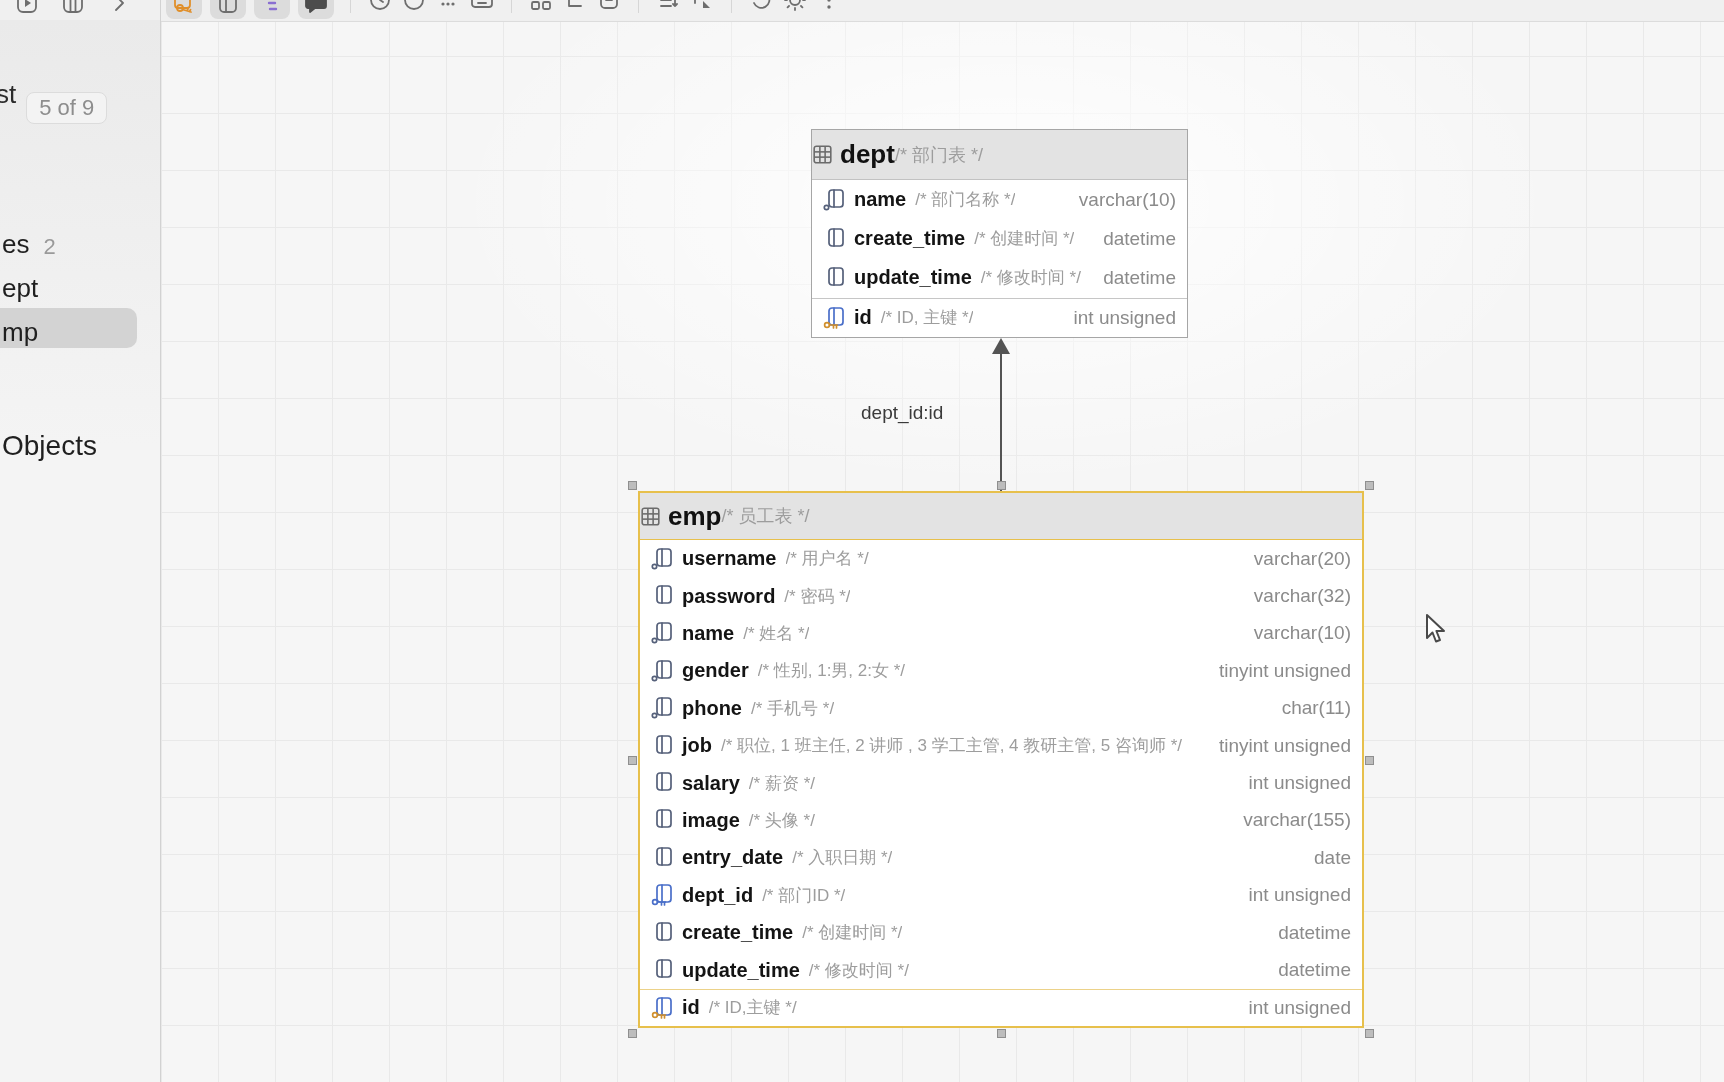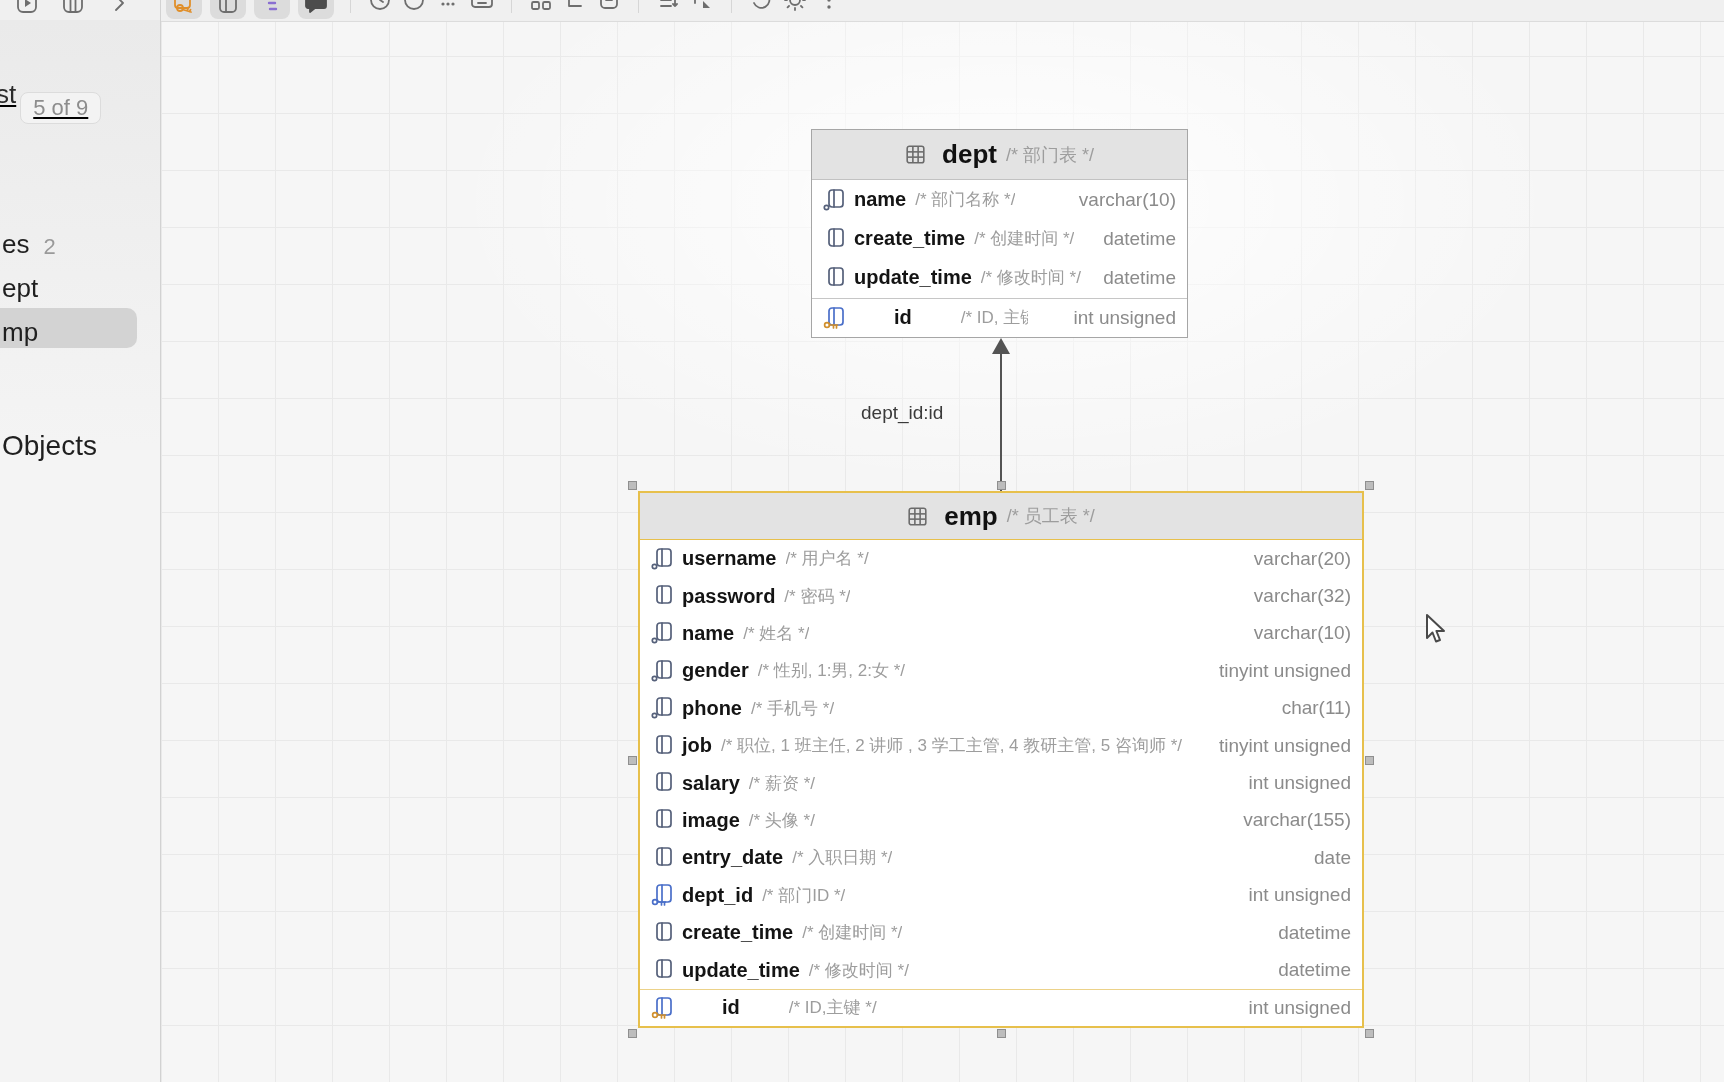--- a/index.html
+++ b/index.html
@@ -11,21 +11,21 @@
   .tb-left{position:absolute;left:14px;top:-10px;display:flex;gap:20px;align-items:flex-start;}
   .tb-main{position:absolute;left:166px;top:-13px;display:flex;gap:8px;align-items:flex-start;}
   .tbicon{width:26px;height:26px;display:flex;align-items:center;justify-content:center;color:#6e6e6e;}
   .tbtoggle{width:36px;height:32px;border-radius:8px;background:#dcdcdc;display:flex;align-items:center;justify-content:center;}
   .tbsep{width:1px;height:26px;background:#d6d6d6;margin:0 8px;}
 
   
   .sidebar{position:absolute;left:0;top:20px;width:160px;height:1062px;
     background:linear-gradient(180deg,#eaeaea,#f4f4f4 40%);}
   .side-divider{position:absolute;left:160px;top:0;width:1px;height:1082px;background:#d2d2d2;}
-  .counter-row{position:absolute;left:0;top:44px;display:flex;align-items:center;gap:4px;text-decoration:underline;}
+  .counter-row{position:absolute;left:0;top:44px;display:flex;align-items:center;gap:10px;}
   .counter-prefix{font-size:26px;color:#2b2b2b;margin-left:-4px;}
   .counter-badge{font-size:22px;color:#8d8d8d;background:#f3f3f3;border:1px solid #dcdcdc;
     border-radius:8px;padding:2px 12px;margin-top:28px;}
   .side-items{position:absolute;left:0;top:200px;width:160px;}
   .side-item{position:relative;height:40px;display:flex;align-items:flex-end;font-size:26px;color:#1f1f1f;padding-left:2px;margin-bottom:4px;}
   .side-item .badge{font-size:22px;color:#9a9a9a;margin-left:14px;}
   .side-item.selected{background:#d3d3d3;border-radius:0 10px 10px 0;width:135px;height:40px;}
   .side-item.spacer{height:66px;background:none;}
   .side-item.section{font-size:28px;}
 
@@ -34,27 +34,27 @@
     border-top:1px solid #dcdcdc;
     background:
       radial-gradient(ellipse 780px 400px at 54% 17%, rgba(255,255,255,.96), rgba(255,255,255,0) 72%),
       repeating-linear-gradient(0deg,#e9e9e9 0 1px,transparent 1px 57px),
       repeating-linear-gradient(90deg,#e9e9e9 0 1px,transparent 1px 57px),
       #f6f6f6;}
 
   
   .db-table{position:absolute;background:#ffffff;box-sizing:border-box;border:1.5px solid #a6a6a6;}
   .db-table.selected{border:2px solid #e7c04c;}
-  .thead{display:flex;align-items:center;justify-content:center;gap:9px;background:#e3e3e3;
+  .thead{display:flex;align-items:center;gap:0;background:#e3e3e3;
     border-bottom:1px solid #c2c2c2;box-sizing:border-box;height:var(--headh);}
   .db-table.selected .thead{border-bottom:1px solid #e7c04c;}
   .tname{font-size:26px;font-weight:700;color:#111;}
   .tcomment{font-size:18px;color:#9d9d9d;}
   .row{display:flex;align-items:center;height:var(--rowh);padding:17px 11px;box-sizing:border-box;white-space:nowrap;}
-  .row.pk{border-top:1px solid #c6c6c6;gap:40px;}
+  .row.pk{border-top:1px solid #c6c6c6;}
   .db-table.selected .row.pk{border-top:1px solid #ecd289;}
   .cicon{width:24px;height:24px;margin-right:7px;flex:0 0 auto;display:flex;align-items:center;}
   .cname{font-size:20px;font-weight:700;color:#141414;margin-right:9px;}
   .ccomment{font-size:17px;color:#9d9d9d;overflow:hidden;}
   .ctype{font-size:19px;color:#8b8b8b;margin-left:auto;padding-left:6px;}
 
   
   .handle{position:absolute;width:9px;height:9px;background:#bdbdbd;border:1px solid #8f8f8f;box-sizing:border-box;}
   .h-tl{left:-12px;top:-12px}.h-tm{left:calc(50% - 4px);top:-12px}.h-tr{right:-12px;top:-12px}
   .h-ml{left:-12px;top:calc(50% - 4px)}.h-mr{right:-12px;top:calc(50% - 4px)}

